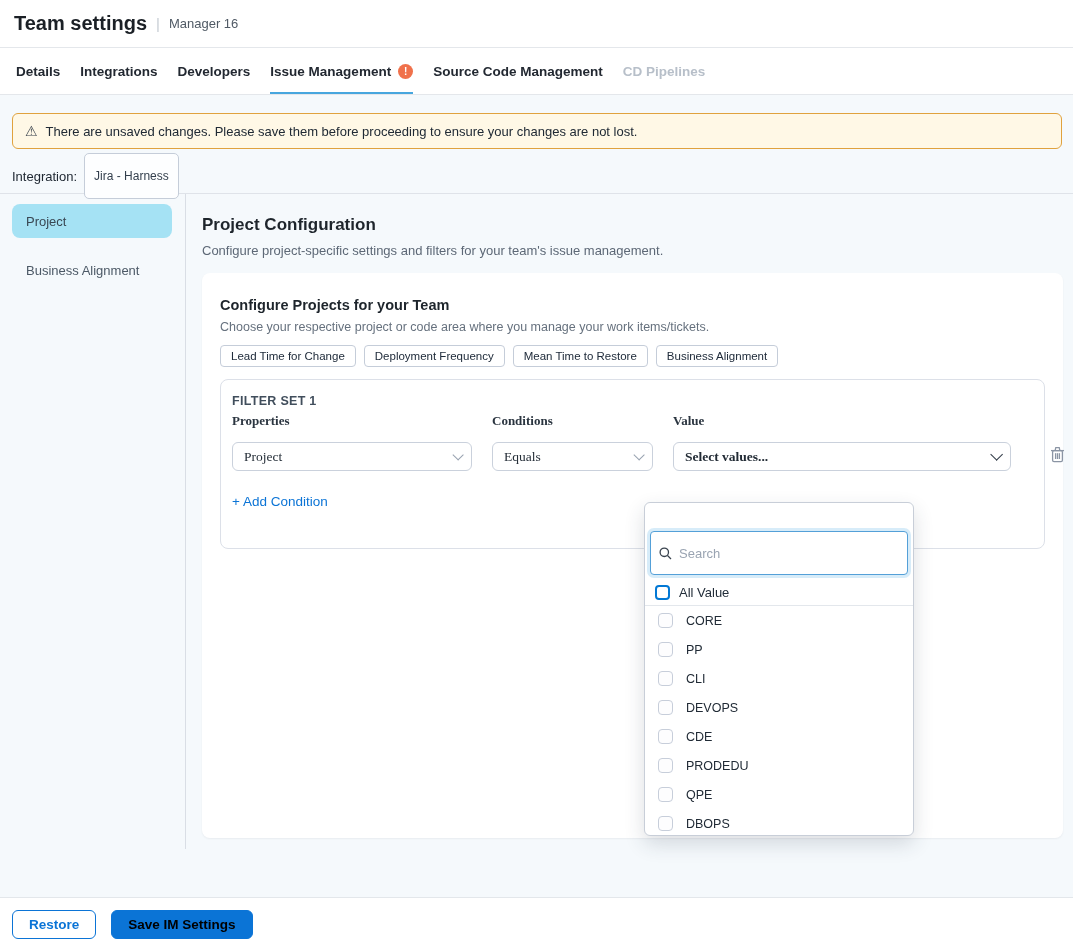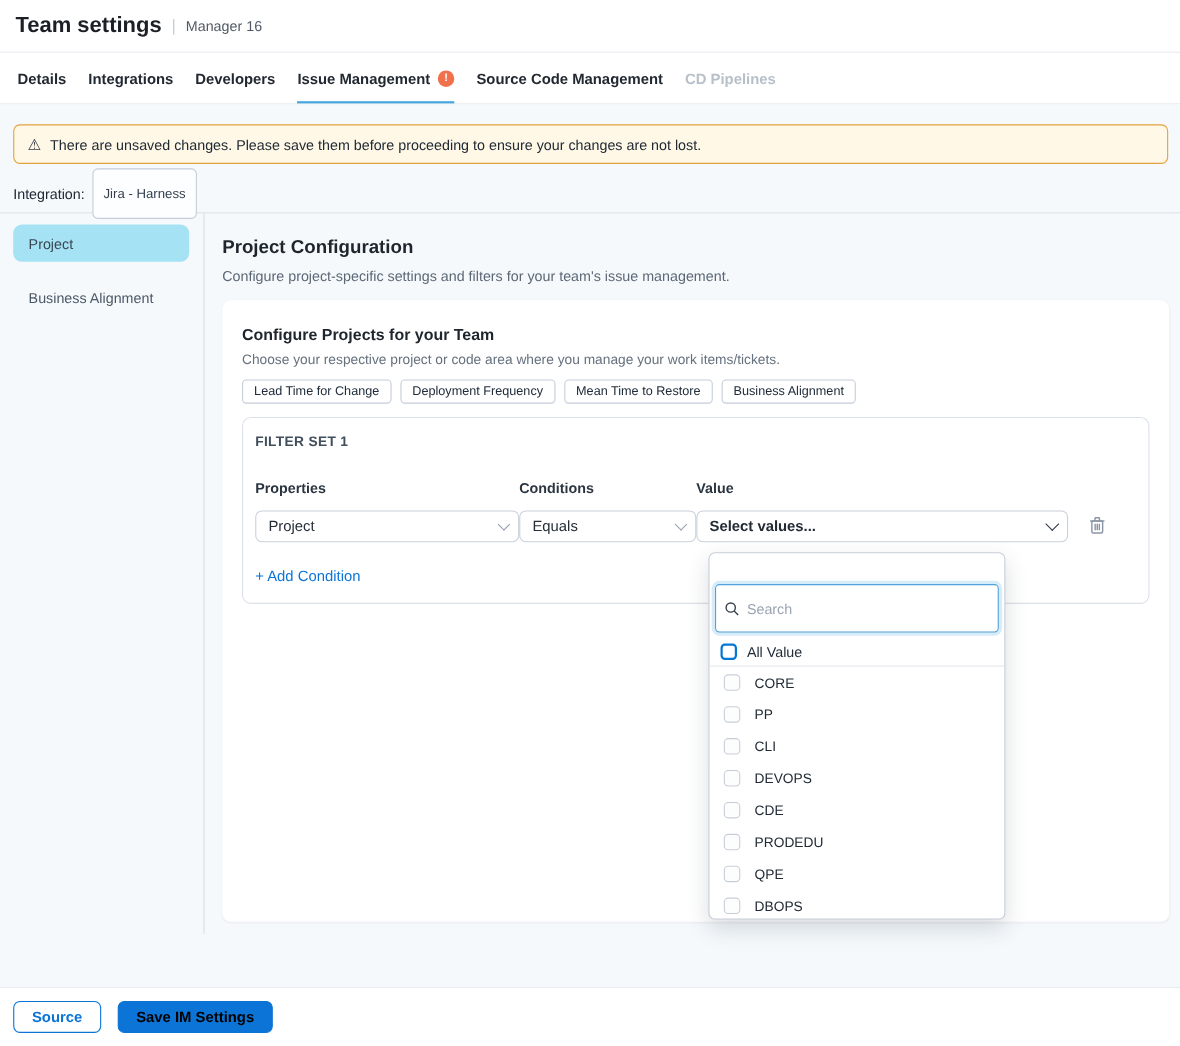--- a/index.html
+++ b/index.html
@@ -164,21 +164,21 @@
     padding: 14px 16px 0 11px;
     height: 170px;
     position: relative;
   }
   .filter-title {
     font-size: 12.5px;
     font-weight: 700;
     color: #414e5c;
     letter-spacing: .3px;
   }
-  .filter-grid { margin-top: 28px; display: flex; gap: 0; align-items: flex-start; }
+  .filter-grid { margin-top: 5px; display: flex; gap: 20px; align-items: flex-start; font-family: Liberation Serif, serif; }
   .fcol-1 { width: 240px; flex: none; }
   .fcol-2 { width: 161px; flex: none; }
   .fcol-3 { width: 338px; flex: none; }
   .fcol-label { font-size: 13px; font-weight: 700; color: #2b3540; margin-bottom: 13px; }
   .select {
     height: 29px;
     border: 1px solid #cad1dc;
     border-radius: 6px;
     background: #fff;
     display: flex;
@@ -478,15 +478,15 @@
           </div>
           
 
         </div>
       </div>
     </div>
   </div>
 </div>
 
 <div class="footer">
-  <button class="btn btn-secondary">Source</button>
+  <button class="btn btn-secondary">Restore</button>
   <button class="btn btn-primary">Save IM Settings</button>
 </div>
 
 </body></html>

